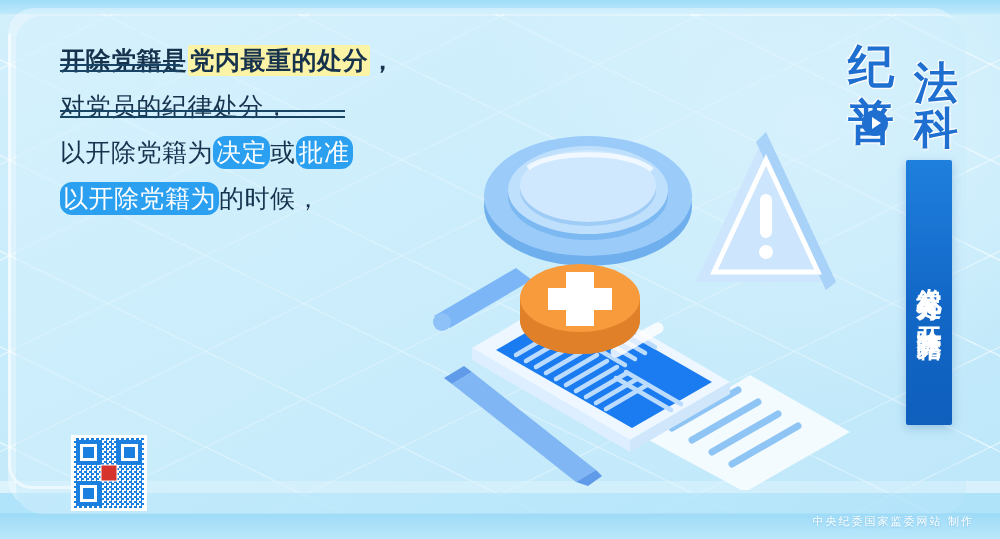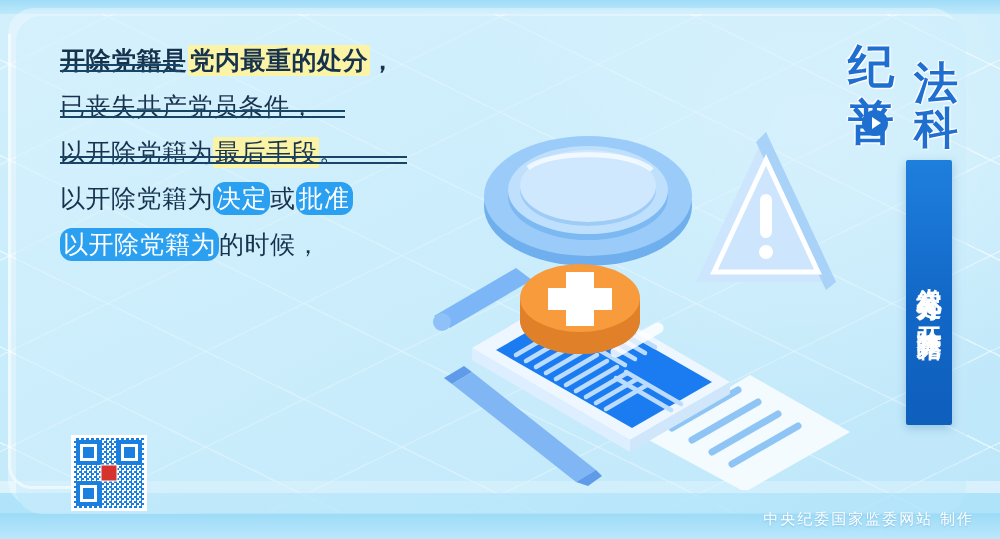--- a/index.html
+++ b/index.html
@@ -131,21 +131,21 @@
   .vbanner span{
     writing-mode:vertical-rl;
     font-family:"DejaVu Serif","Liberation Serif",serif;
     font-size:25px;font-weight:700;color:#ffffff;letter-spacing:3px;
     line-height:1;
   }
 
   
   .footer{
     position:absolute;right:26px;bottom:10px;
-    font-size:15px;color:#ffffff;letter-spacing:2px;
+    font-size:11px;color:#ffffff;letter-spacing:2px;
     font-family:"DejaVu Sans","Liberation Sans",sans-serif;
     text-shadow:0 1px 2px rgba(60,130,190,.35);
   }
 </style>
 </head>
 <body>
 
 <div id="poster">
 
   <div class="bg-iso"></div>
@@ -235,26 +235,23 @@
   </div>
 
   <div class="copy">
 
     <div class="line">
       <span class="u2 short">开除党籍</span><span>是</span><span class="hl-yellow">党内最重的处分</span><span>，</span>
     </div>
 
 
     <div class="line plain">
-      <span class="u2 w1">已丧失共产党员条件，</span>
-    </div>
-
-    <div class="line plain">
-      <span class="u2 w2"><span>以开除党籍为</span><span class="hl-yellow">最后手段</span></span><span>。</span>
-    </div>
+      <span class="u2 w1">对党员的纪律处分，</span>
+    </div>
+
 
     <div class="line plain">
       <span>以开除党籍为</span><span class="hl-blue">决定</span><span>或</span><span class="hl-blue">批准</span>
     </div>
 
     <div class="line plain">
       <span class="hl-blue">以开除党籍为</span><span>的时候，</span>
     </div>
 
 

